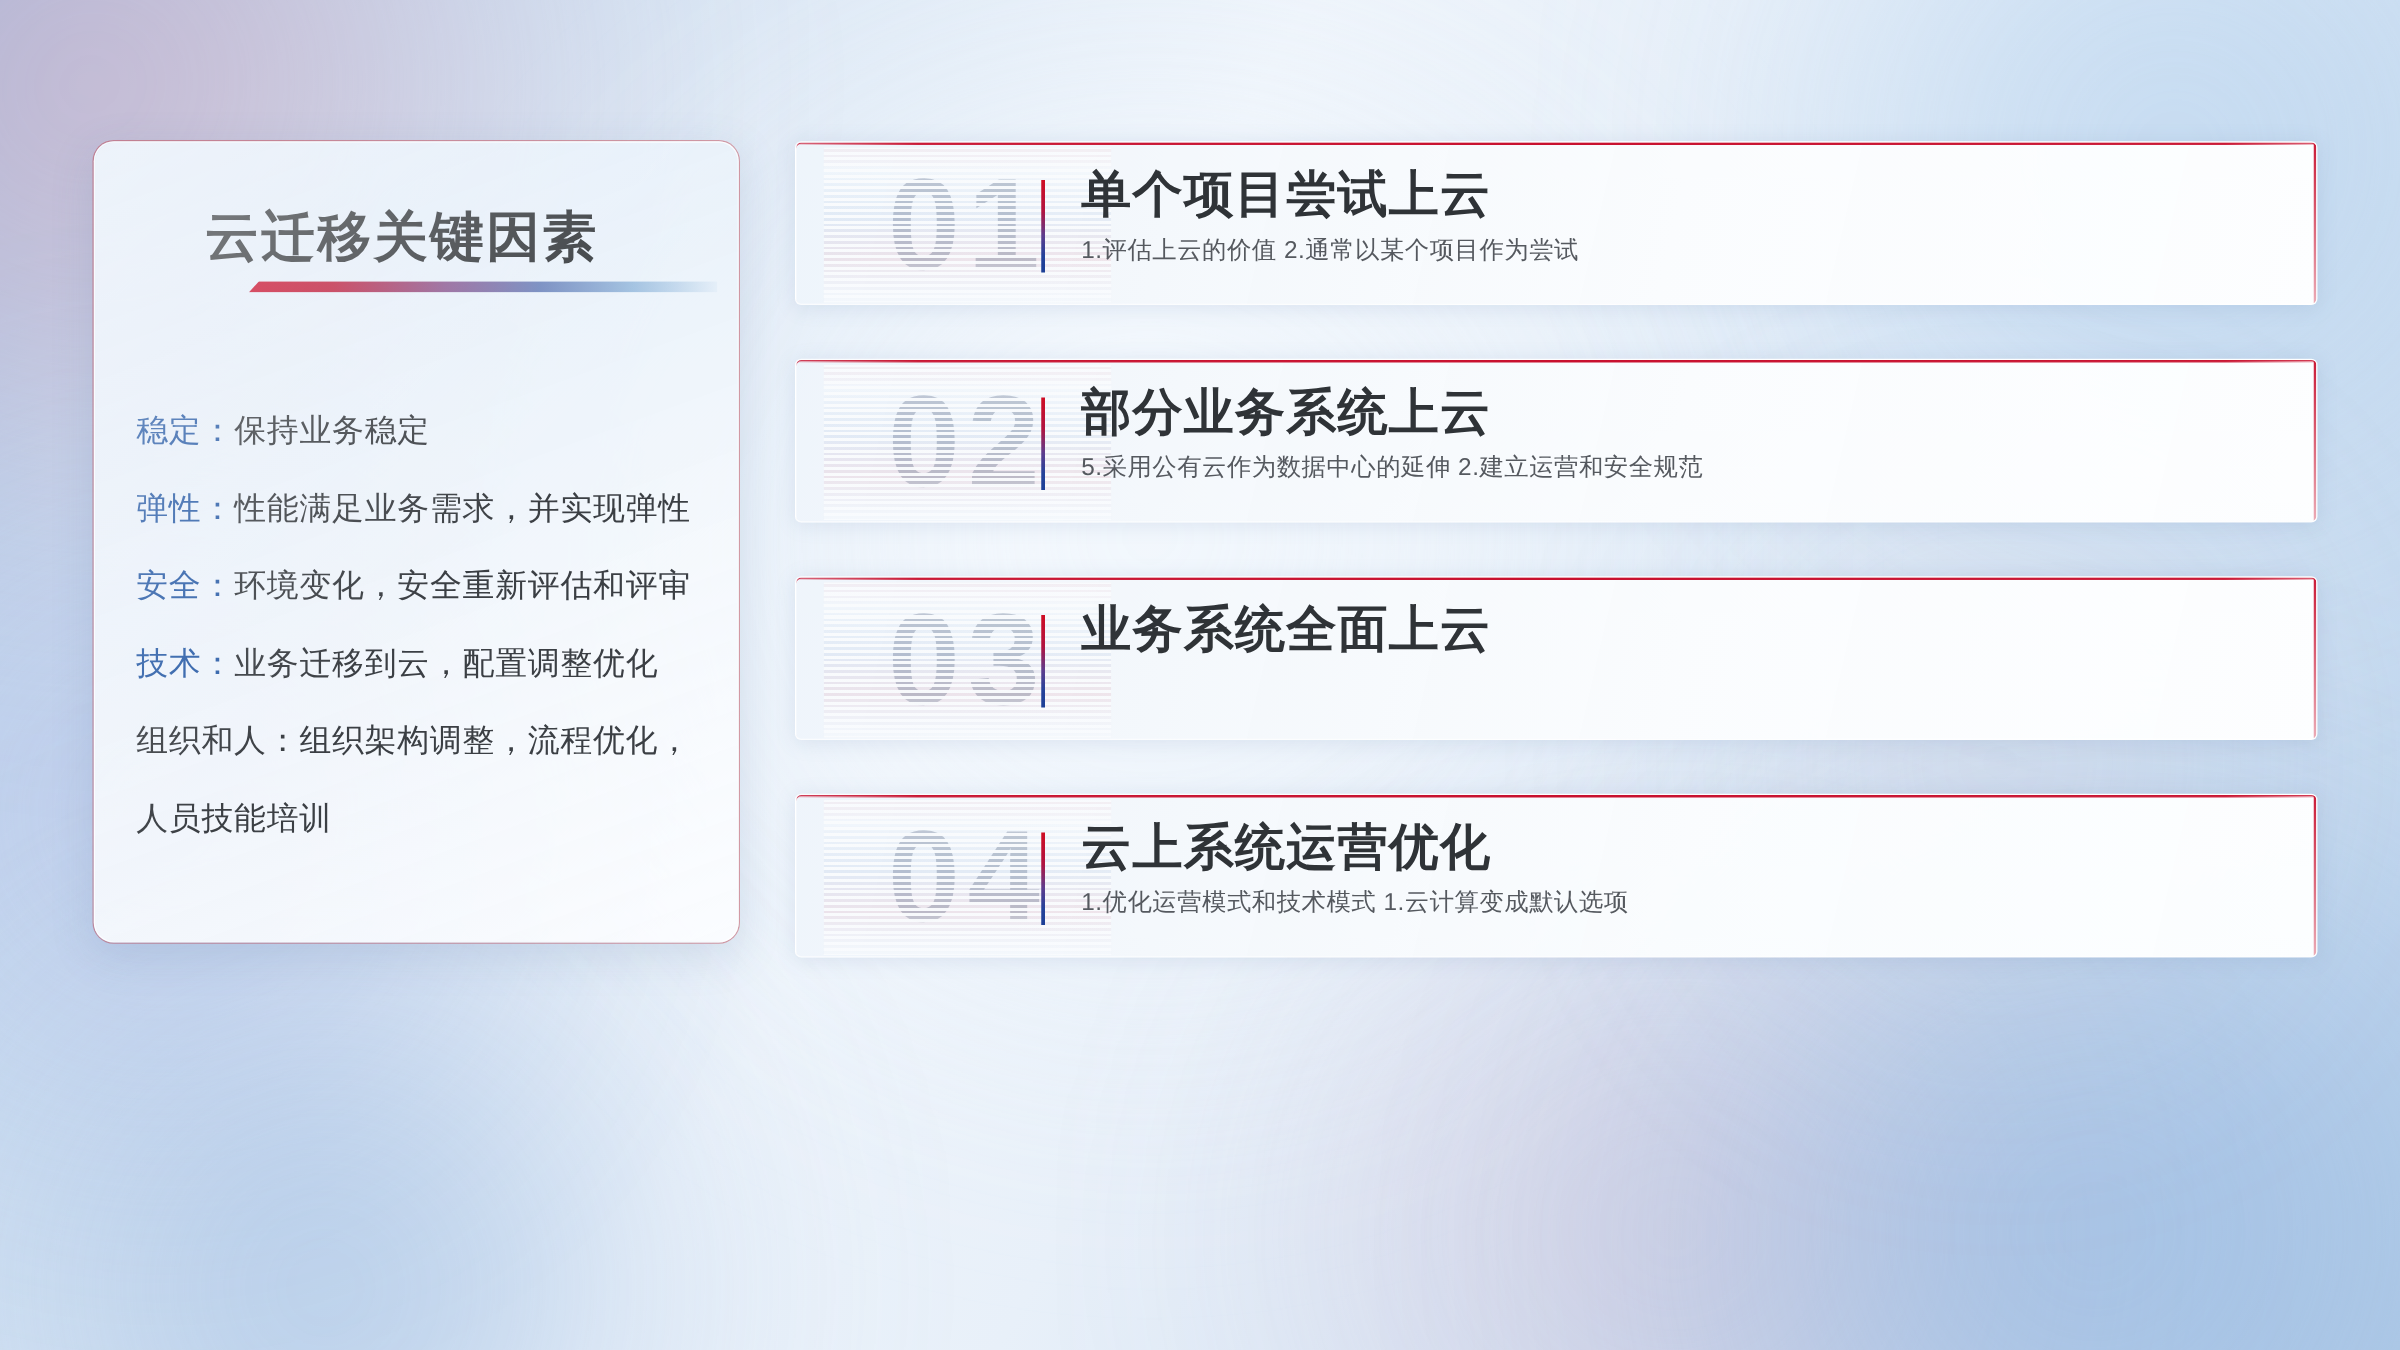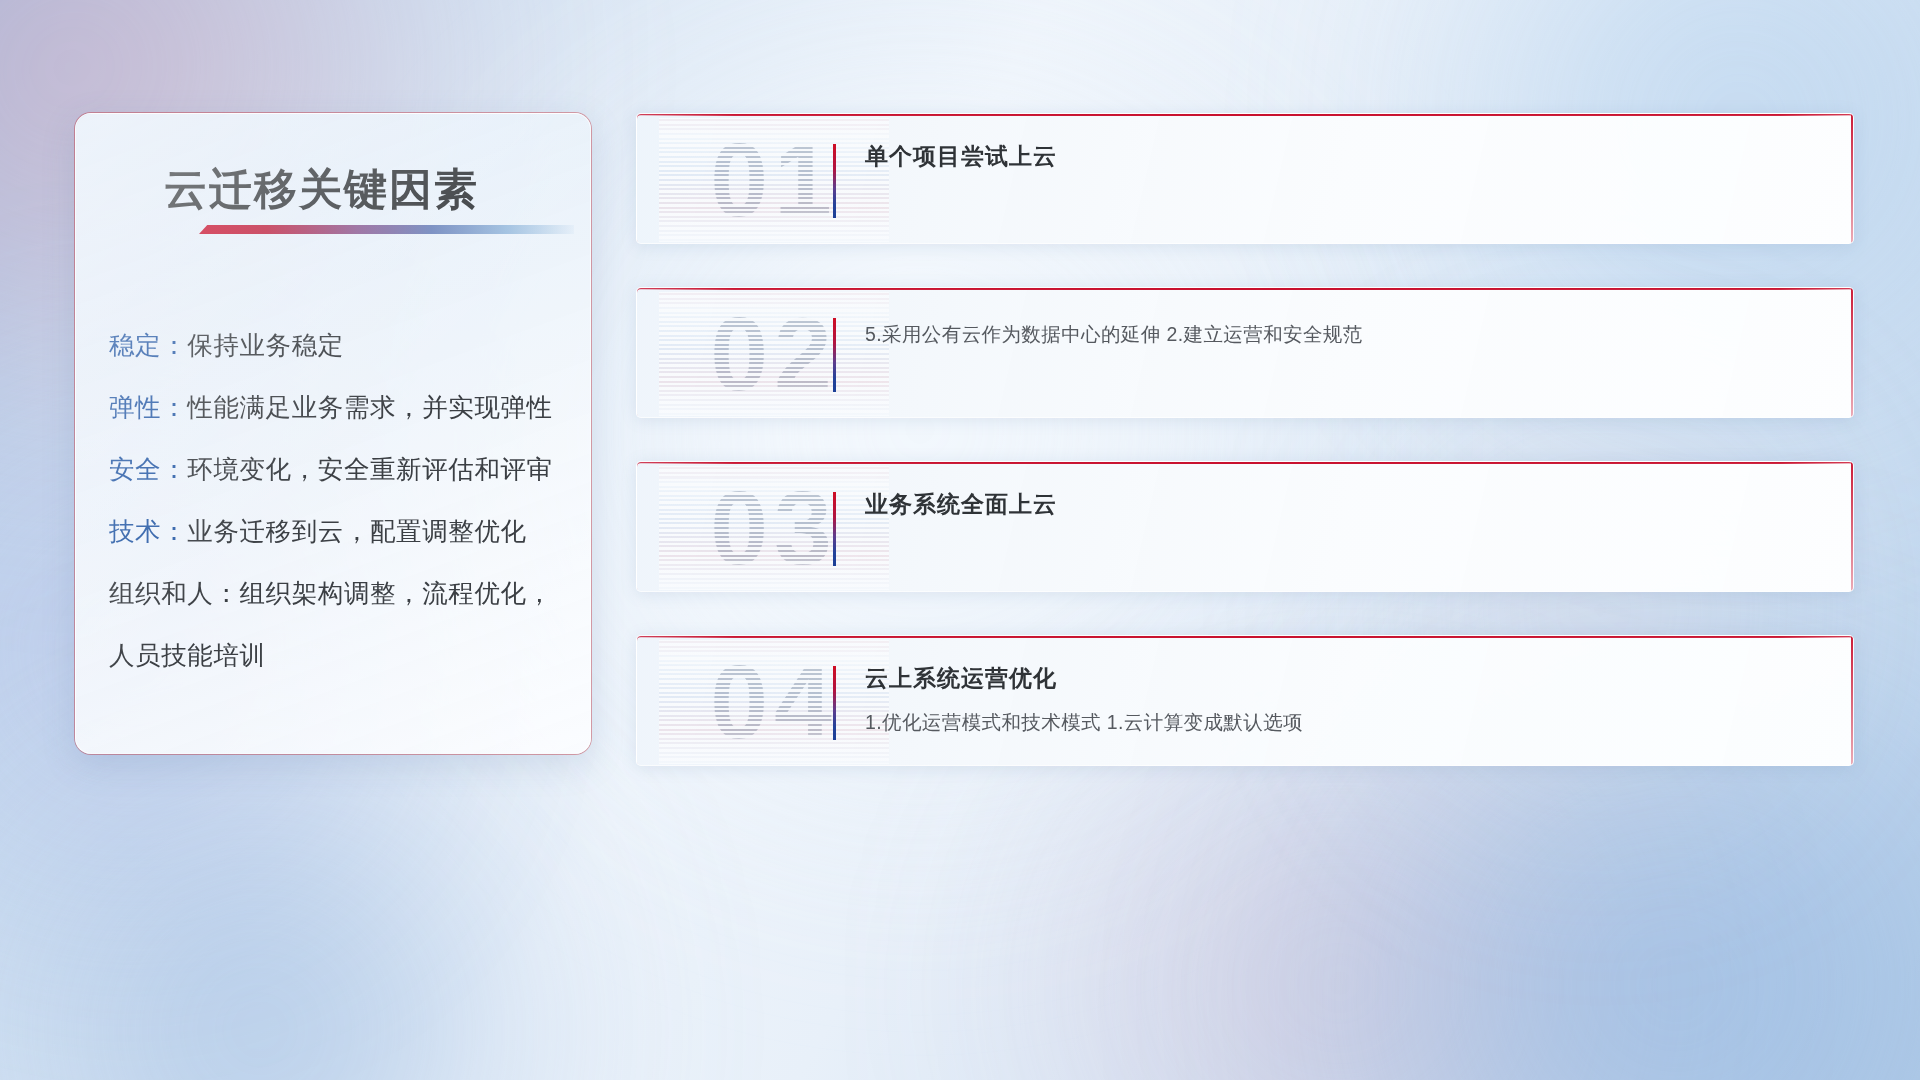--- a/index.html
+++ b/index.html
@@ -270,21 +270,21 @@
         #24429a 82%,
         #1c3f96 100%);
   }
   .step-body {
     position: absolute;
     left: 228px;
     top: 22px;
     right: 24px;
   }
   .step-title {
-    font-size: 23px;
+    font-size: 40px;
     font-weight: 700;
     color: #2f3337;
     letter-spacing: 1px;
     line-height: 40px;
     white-space: nowrap;
   }
   .step-desc {
     margin-top: 11px;
     font-size: 19.5px;
     color: #55595f;
@@ -339,32 +339,34 @@
     <div class="step-card">
       <div class="step-num-wrap">
         <div class="glyph">01</div>
         <div class="tint"></div>
         <div class="stripes"></div>
         <div class="fade"></div>
       </div>
       <div class="step-divider"></div>
       <div class="step-body">
         <div class="step-title">单个项目尝试上云</div>
+        <div class="step-desc">1.评估上云的价值   2.通常以某个项目作为尝试</div>
       </div>
     </div>
 
     <div class="step-card">
       <div class="step-num-wrap">
         <div class="glyph">02</div>
         <div class="tint"></div>
         <div class="stripes"></div>
         <div class="fade"></div>
       </div>
       <div class="step-divider"></div>
       <div class="step-body">
+        <div class="step-title">部分业务系统上云</div>
         <div class="step-desc">5.采用公有云作为数据中心的延伸   2.建立运营和安全规范</div>
       </div>
     </div>
 
     <div class="step-card">
       <div class="step-num-wrap">
         <div class="glyph">03</div>
         <div class="tint"></div>
         <div class="stripes"></div>
         <div class="fade"></div>

